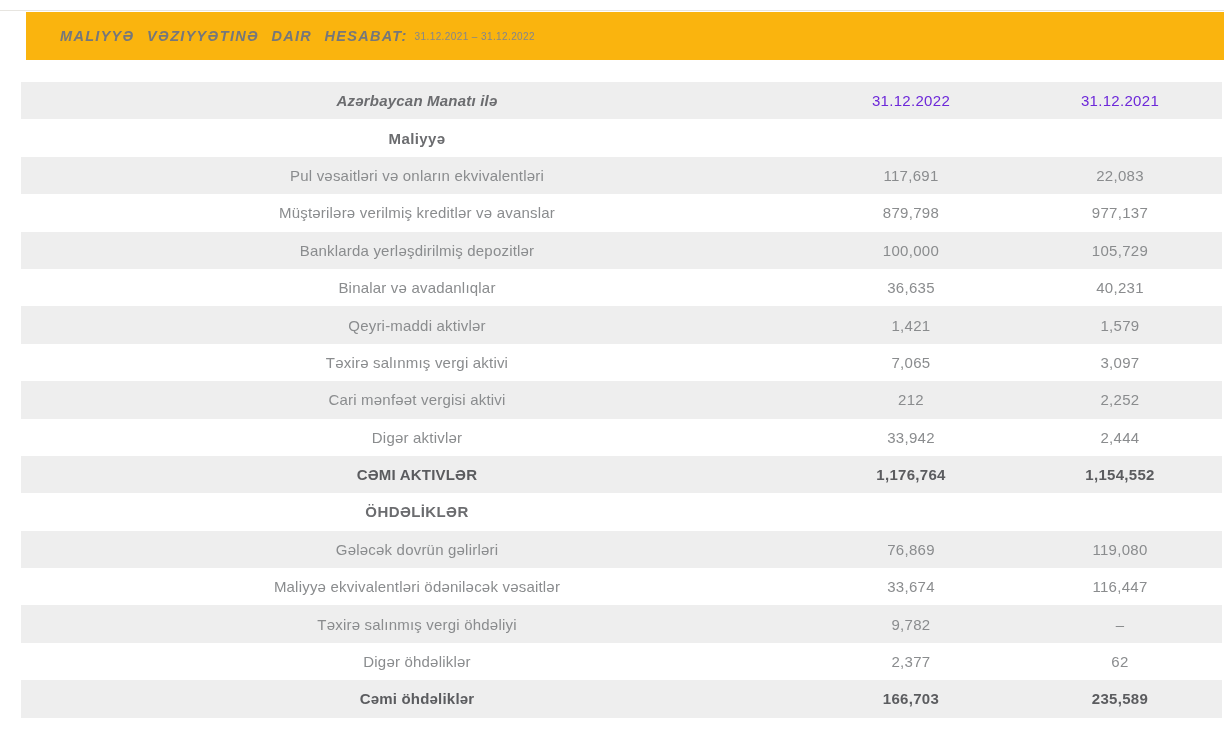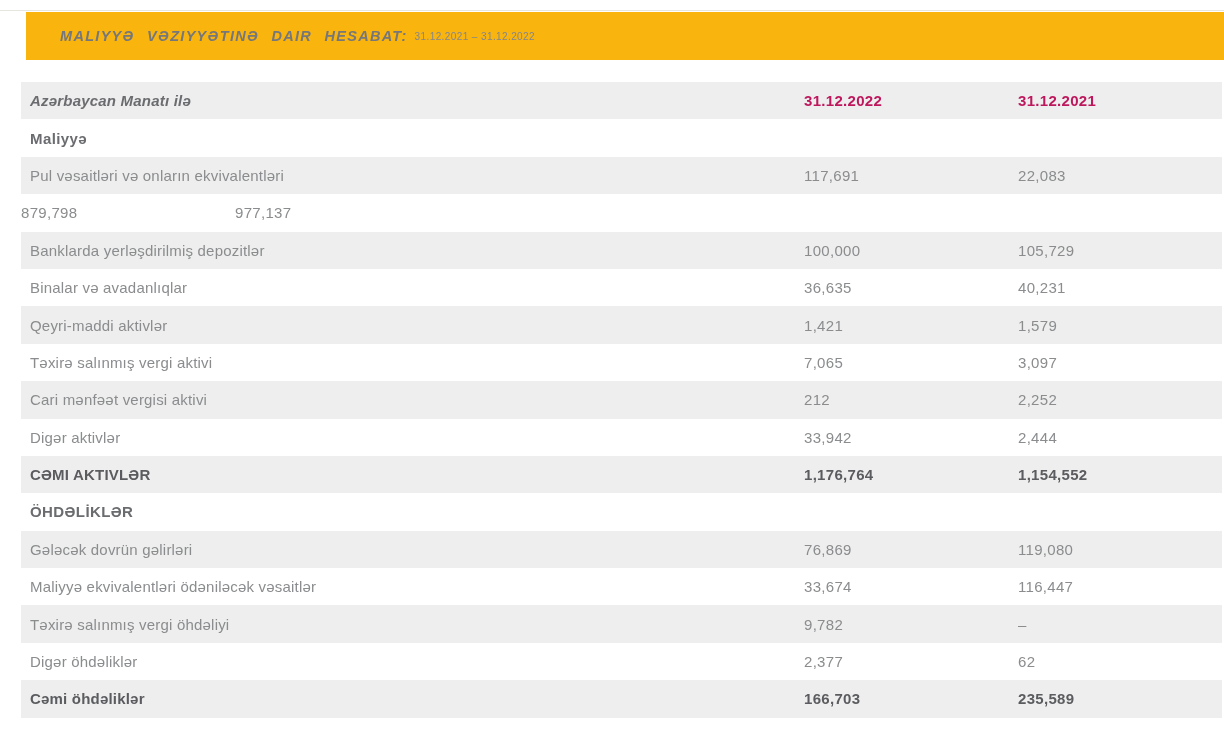--- a/index.html
+++ b/index.html
@@ -36,20 +36,21 @@
   .band-period {
     font-size: 10px;
     color: #83868C;
     margin-left: 7px;
     letter-spacing: 0.4px;
     white-space: nowrap;
   }
   .fin-table {
     margin: 22px 0 0 21px;
     width: 1201px;
+    text-align: center;
   }
   .row {
     display: flex;
     height: 37.4px;
     align-items: center;
     font-size: 15px;
     color: #8A8C8E;
     background: #ffffff;
   }
   .row.alt { background: #EEEEEE; }
@@ -62,22 +63,22 @@
     width: 214px;
     letter-spacing: 0.3px;
   }
   .cell-v2 { flex: 1; }
   .currency-note {
     font-style: italic;
     font-weight: bold;
     color: #6B6C6F;
   }
   .col-head {
-    font-weight: bold;
-    color: #be185d;
+    font-weight: normal;
+    color: #6d28d9;
   }
   .row.section .cell-label {
     font-weight: bold;
     color: #6B6C6F;
     letter-spacing: 0.4px;
   }
   .row.total {
     font-weight: bold;
     color: #5B5C5F;
     letter-spacing: 0.4px;
@@ -104,20 +105,21 @@
         <div class="cell-label">Maliyyə</div>
         <div class="cell-v"></div>
         <div class="cell-v cell-v2"></div>
       </div>
       <div class="row alt">
         <div class="cell-label">Pul vəsaitləri və onların ekvivalentləri</div>
         <div class="cell-v">117,691</div>
         <div class="cell-v cell-v2">22,083</div>
       </div>
       <div class="row">
+        <div class="cell-label">Müştərilərə verilmiş kreditlər və avanslar</div>
         <div class="cell-v">879,798</div>
         <div class="cell-v cell-v2">977,137</div>
       </div>
       <div class="row alt">
         <div class="cell-label">Banklarda yerləşdirilmiş depozitlər</div>
         <div class="cell-v">100,000</div>
         <div class="cell-v cell-v2">105,729</div>
       </div>
       <div class="row">
         <div class="cell-label">Binalar və avadanlıqlar</div>

